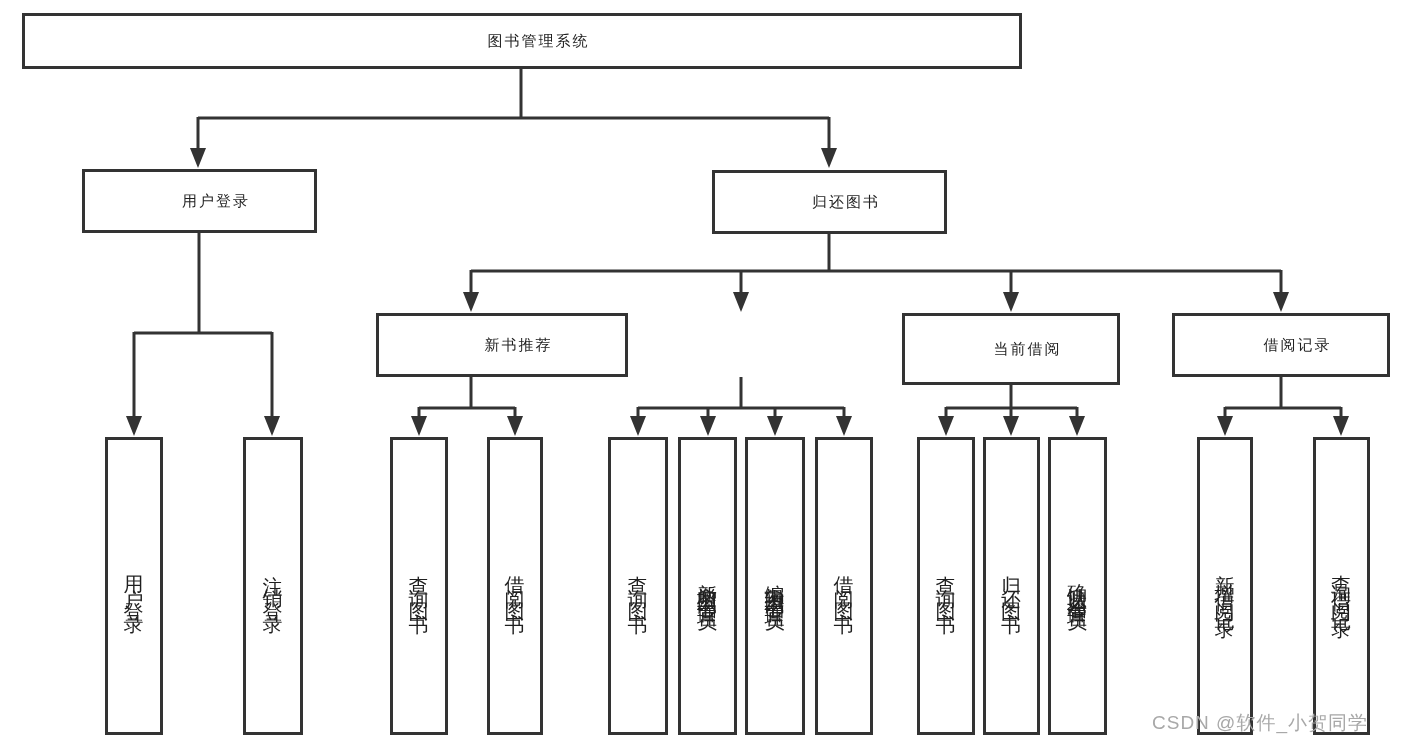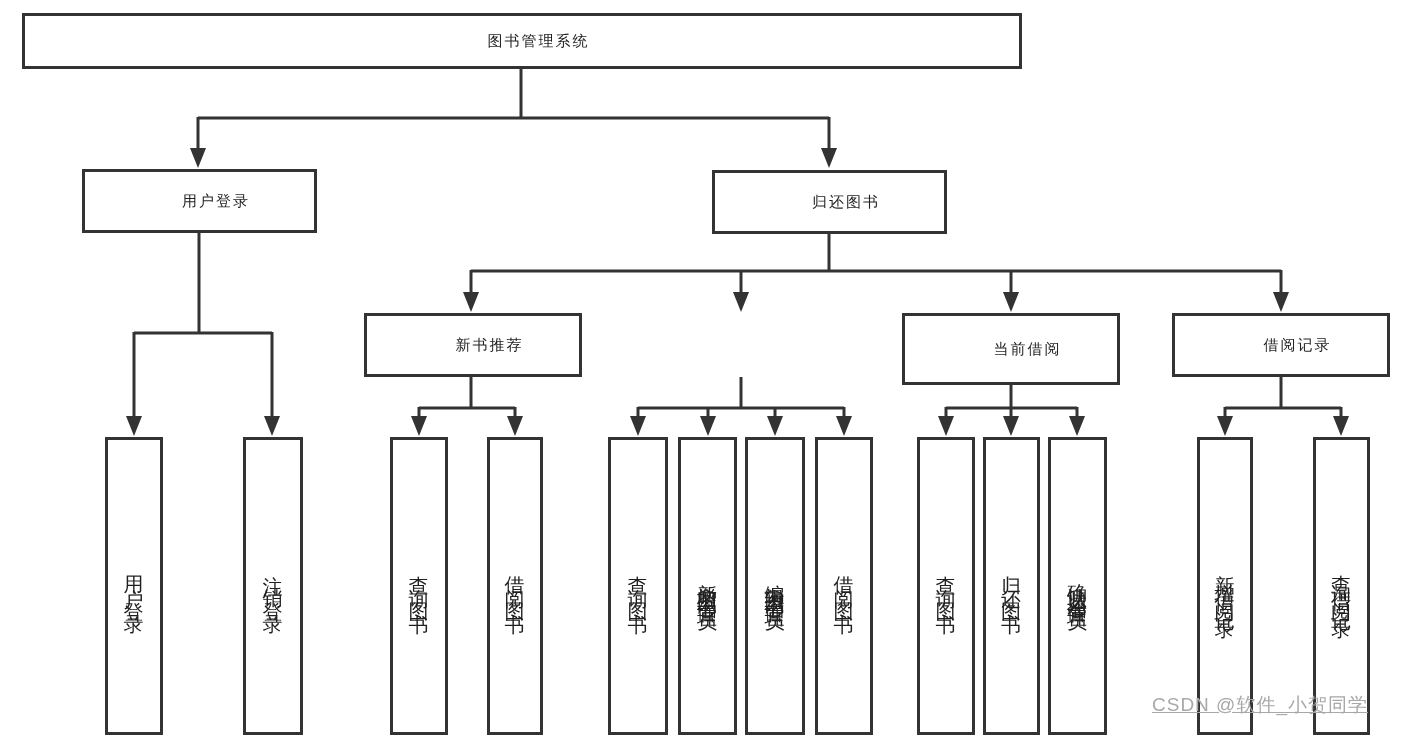--- a/index.html
+++ b/index.html
@@ -18,22 +18,22 @@
     writing-mode:vertical-rl; text-orientation:mixed;
     font-size:20px; line-height:1;
   }
   .s4 { letter-spacing:13px; }
   .s6 { letter-spacing:9px; }
   .s8 { letter-spacing:4px; }
   .connectors { position:absolute; left:0; top:0; width:1405px; height:747px; }
   .connectors path { stroke:#333333; stroke-width:3; fill:none; }
   .connectors polygon { fill:#333333; }
   .watermark {
-    position:absolute; left:1152px; top:692px;
-    font-size:19px; color:#a8a8a8; letter-spacing:1px; white-space:nowrap;text-decoration:underline;
+    position:absolute; left:1152px; top:710px;
+    font-size:19px; color:#a8a8a8; letter-spacing:1px; white-space:nowrap;
   }
 </style>
 </head>
 <body>
 
 <div class="canvas">
 
   <svg class="connectors" viewBox="0 0 1405 747" xmlns="http://www.w3.org/2000/svg">
     <g>
       <path d="M521 69 V118"></path>
@@ -95,21 +95,21 @@
       <path d="M1341 407 V418"></path>
         <polygon points="1333,416 1349,416 1341,436"></polygon>
     </g>
   </svg>
 
   <div class="box hlabel" style="left:22px;top:13px;width:1000px;height:56px">图书管理系统</div>
 
   <div class="box hlabel" style="left:82px;top:169px;width:235px;height:64px">用户登录</div>
   <div class="box hlabel" style="left:712px;top:170px;width:235px;height:64px">归还图书</div>
 
-  <div class="box hlabel" style="left:364px;top:313px;width:218px;height:64px">新书推荐</div>
+  <div class="box hlabel" style="left:376px;top:313px;width:252px;height:64px">新书推荐</div>
   <div class="box hlabel" style="left:902px;top:313px;width:218px;height:72px">当前借阅</div>
   <div class="box hlabel" style="left:1172px;top:313px;width:218px;height:64px">借阅记录</div>
 
   <div class="box leaf s4" style="left:105px;top:437px;width:58px;height:298px">用户登录</div>
   <div class="box leaf s4" style="left:243px;top:437px;width:60px;height:298px">注销登录</div>
 
   <div class="box leaf s4" style="left:390px;top:437px;width:58px;height:298px">查询图书</div>
   <div class="box leaf s4" style="left:487px;top:437px;width:56px;height:298px">借阅图书</div>
 
   <div class="box leaf s4" style="left:608px;top:437px;width:60px;height:298px">查询图书</div>

